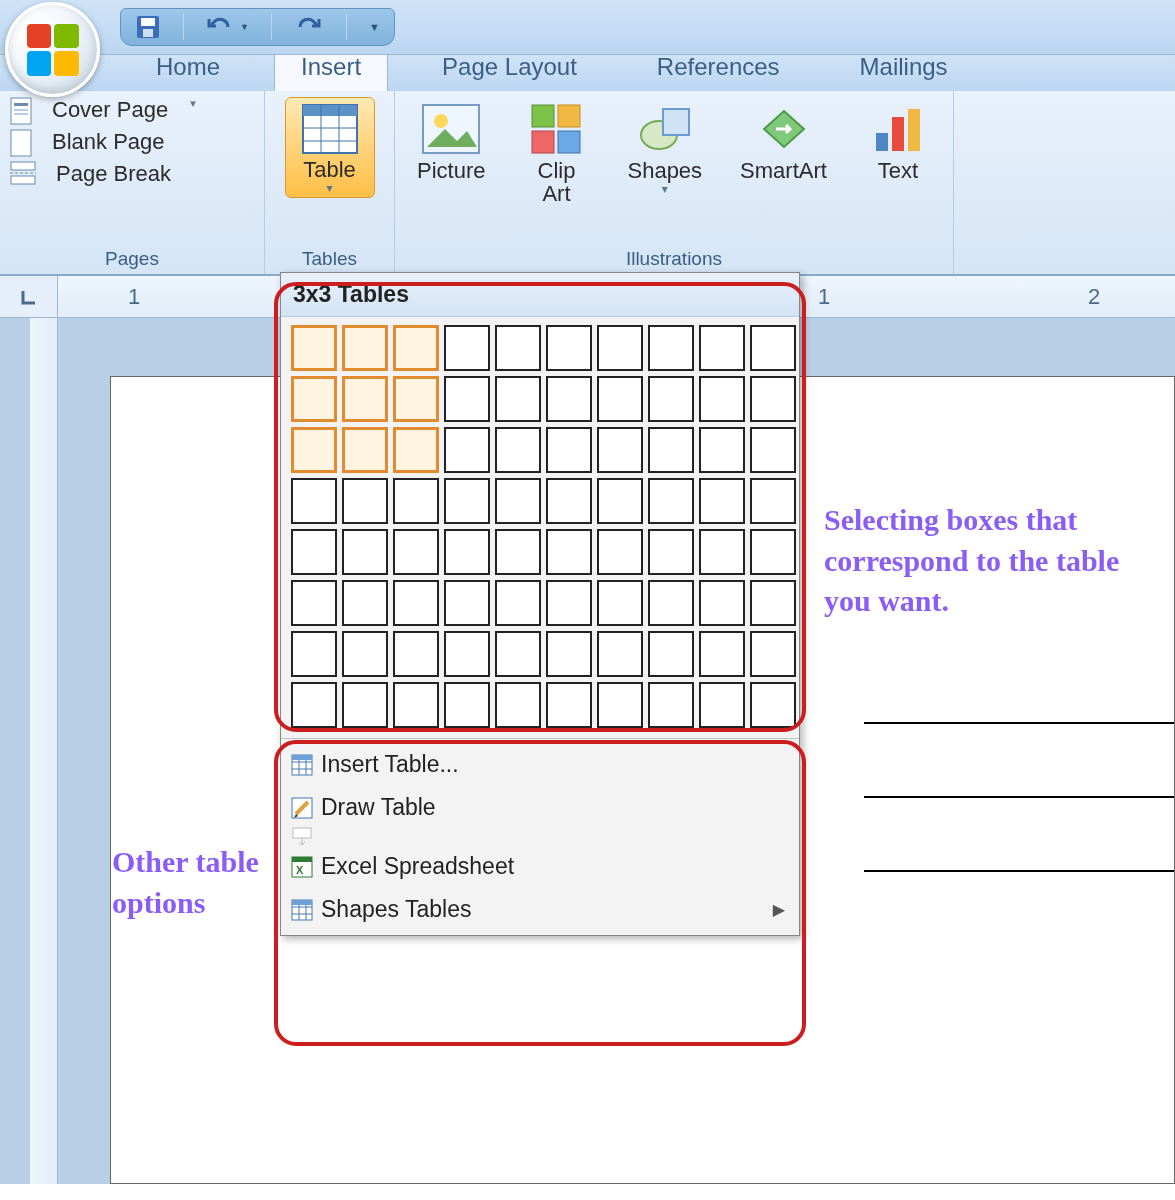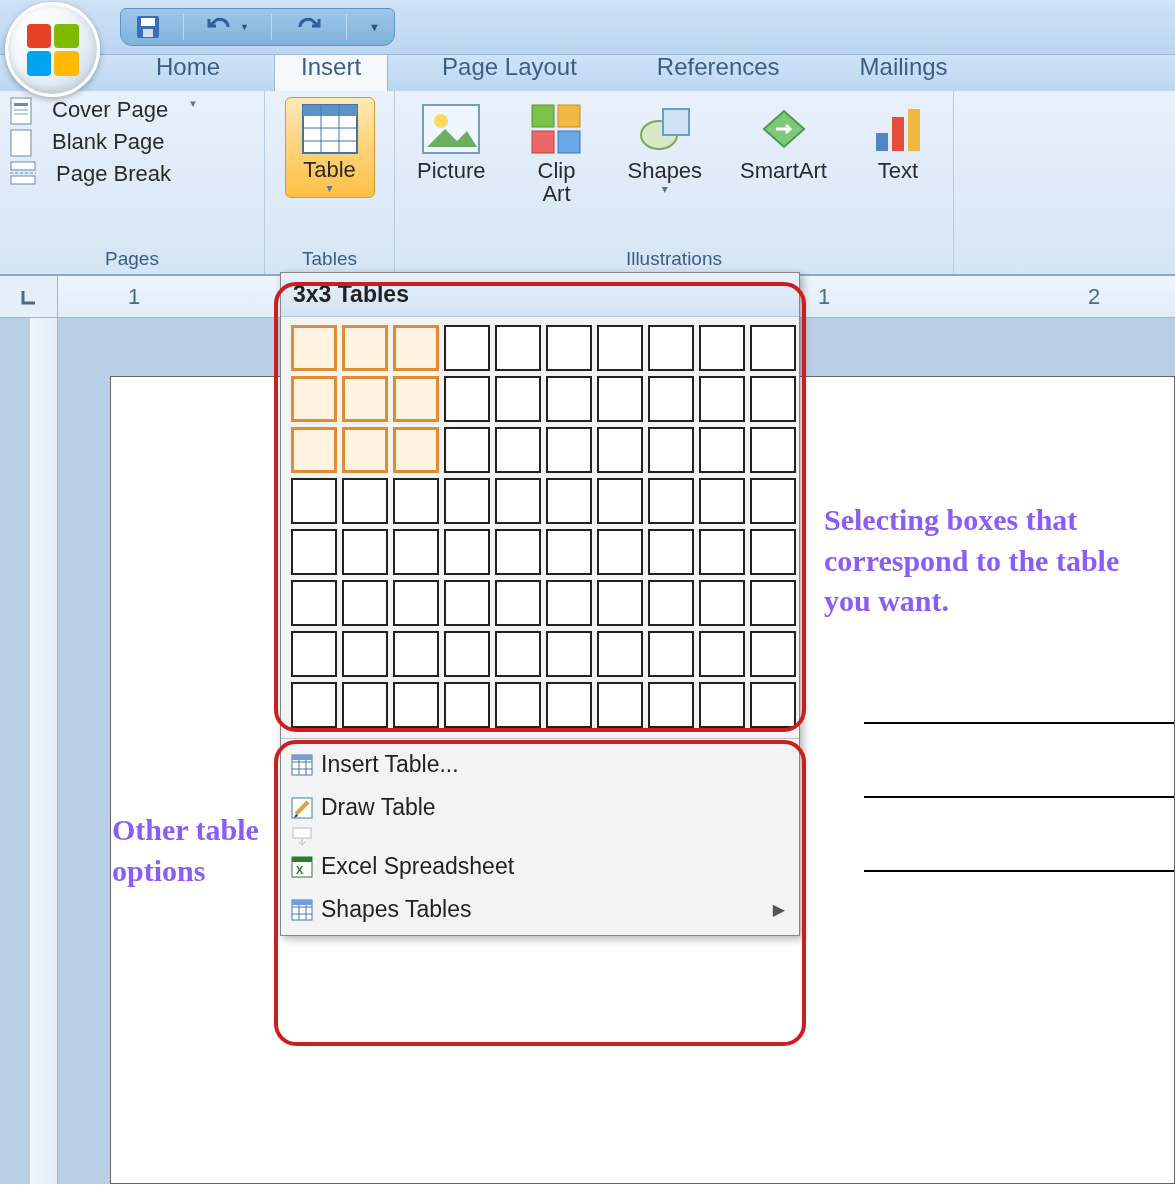--- a/index.html
+++ b/index.html
@@ -389,13 +389,13 @@
           <span>Shapes Tables</span>
           <span class="arrow">▶</span>
         </div>
       </div>
   </div>
 </div>
 
 <div class="redbox" style="left:274px; top:282px; width:532px; height:450px;"></div>
 <div class="redbox" style="left:274px; top:740px; width:532px; height:306px;"></div>
 <div class="redtext" style="left:824px; top:500px; width:310px;">Selecting boxes that correspond to the table you want.</div>
-<div class="redtext" style="left:112px; top:810px; width:150px;">Other table options</div>
+<div class="redtext" style="left:112px; top:842px; width:150px;">Other table options</div>
 
 </body></html>

